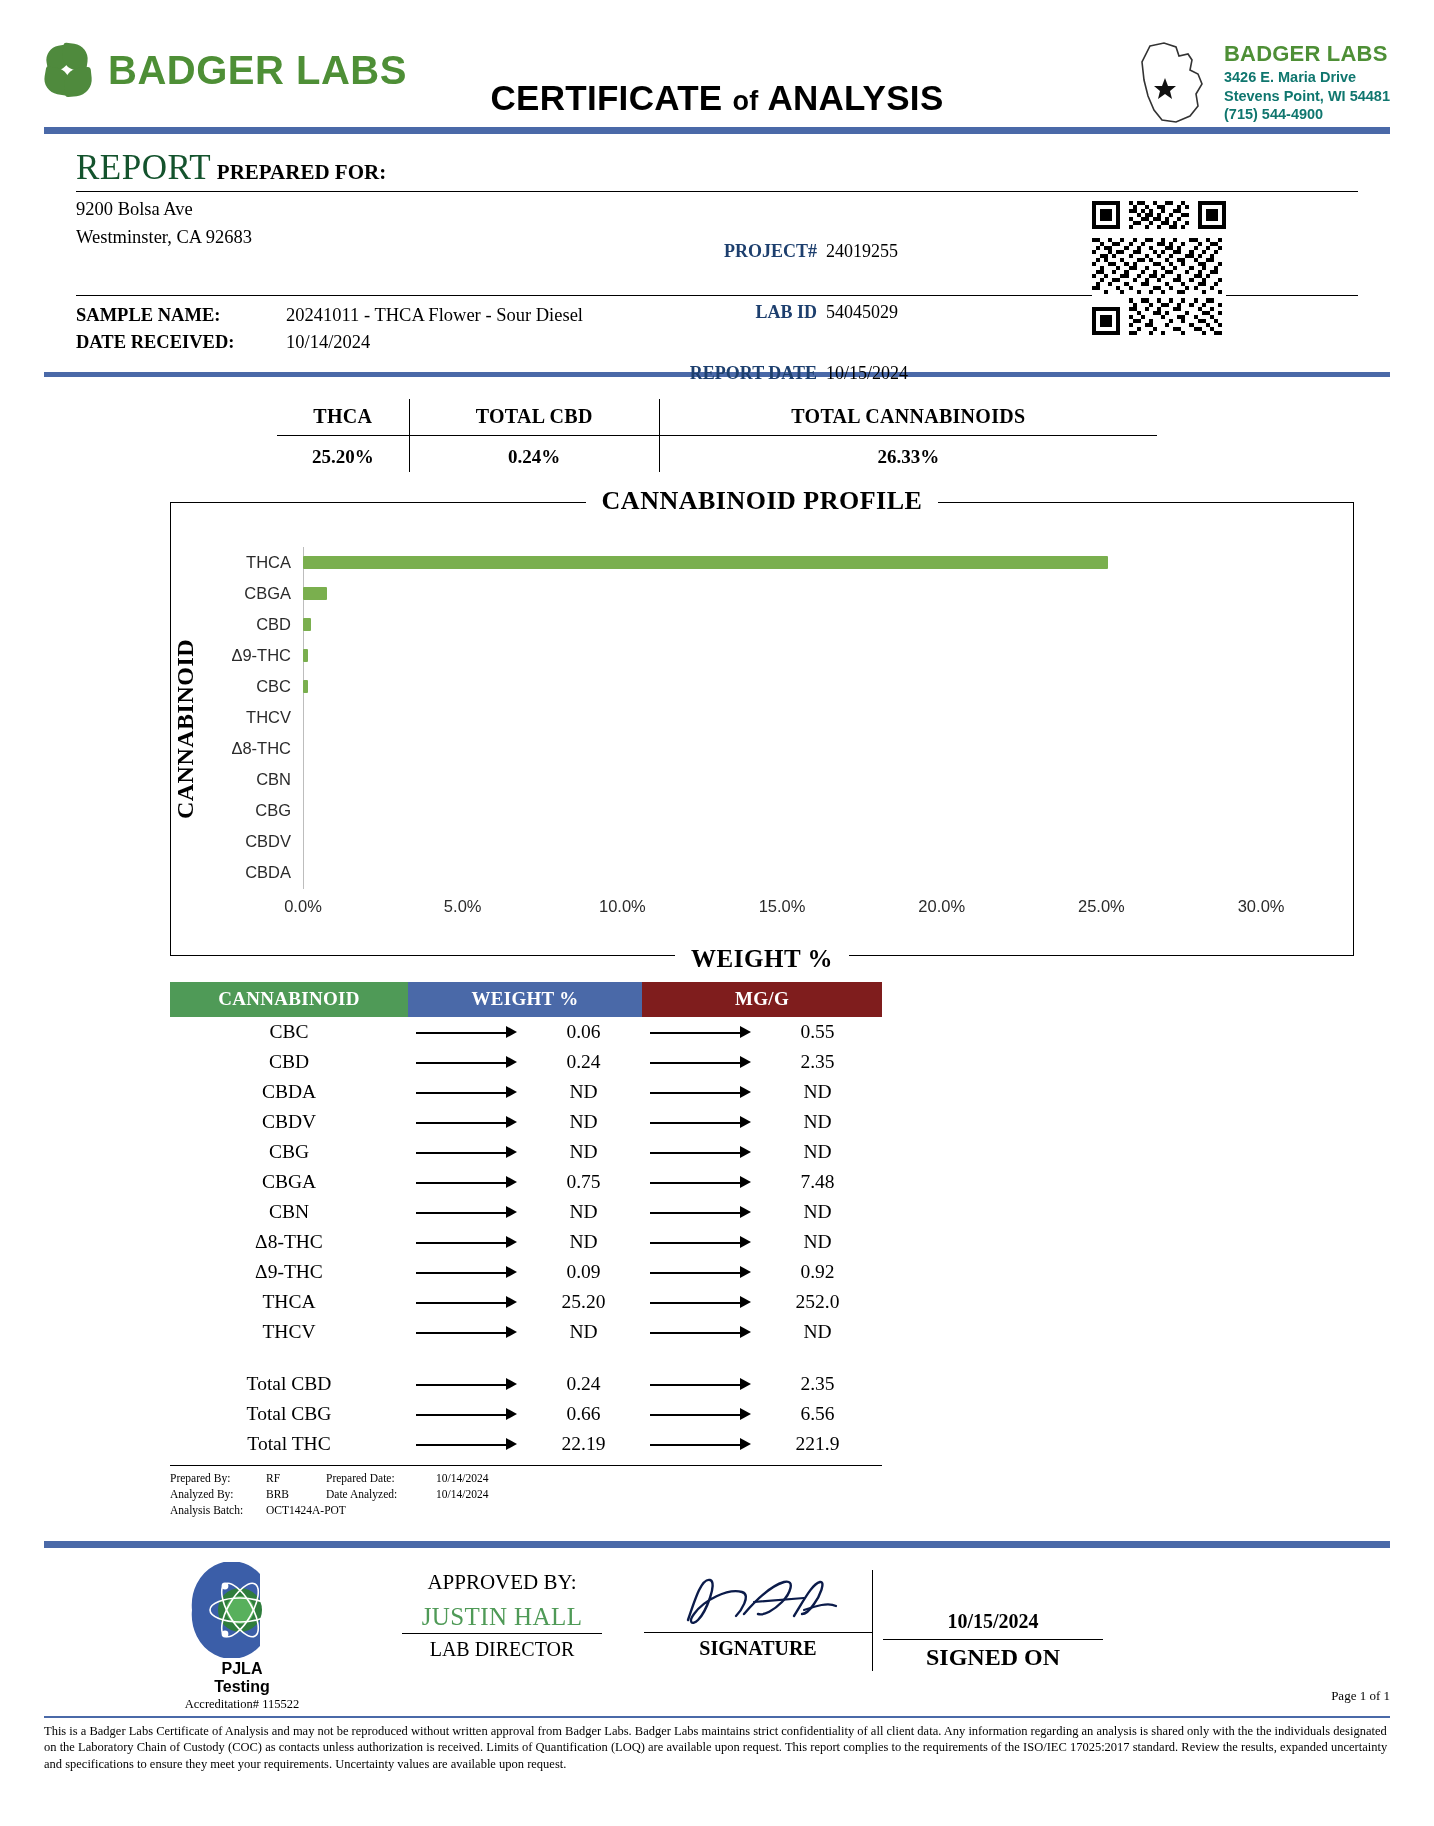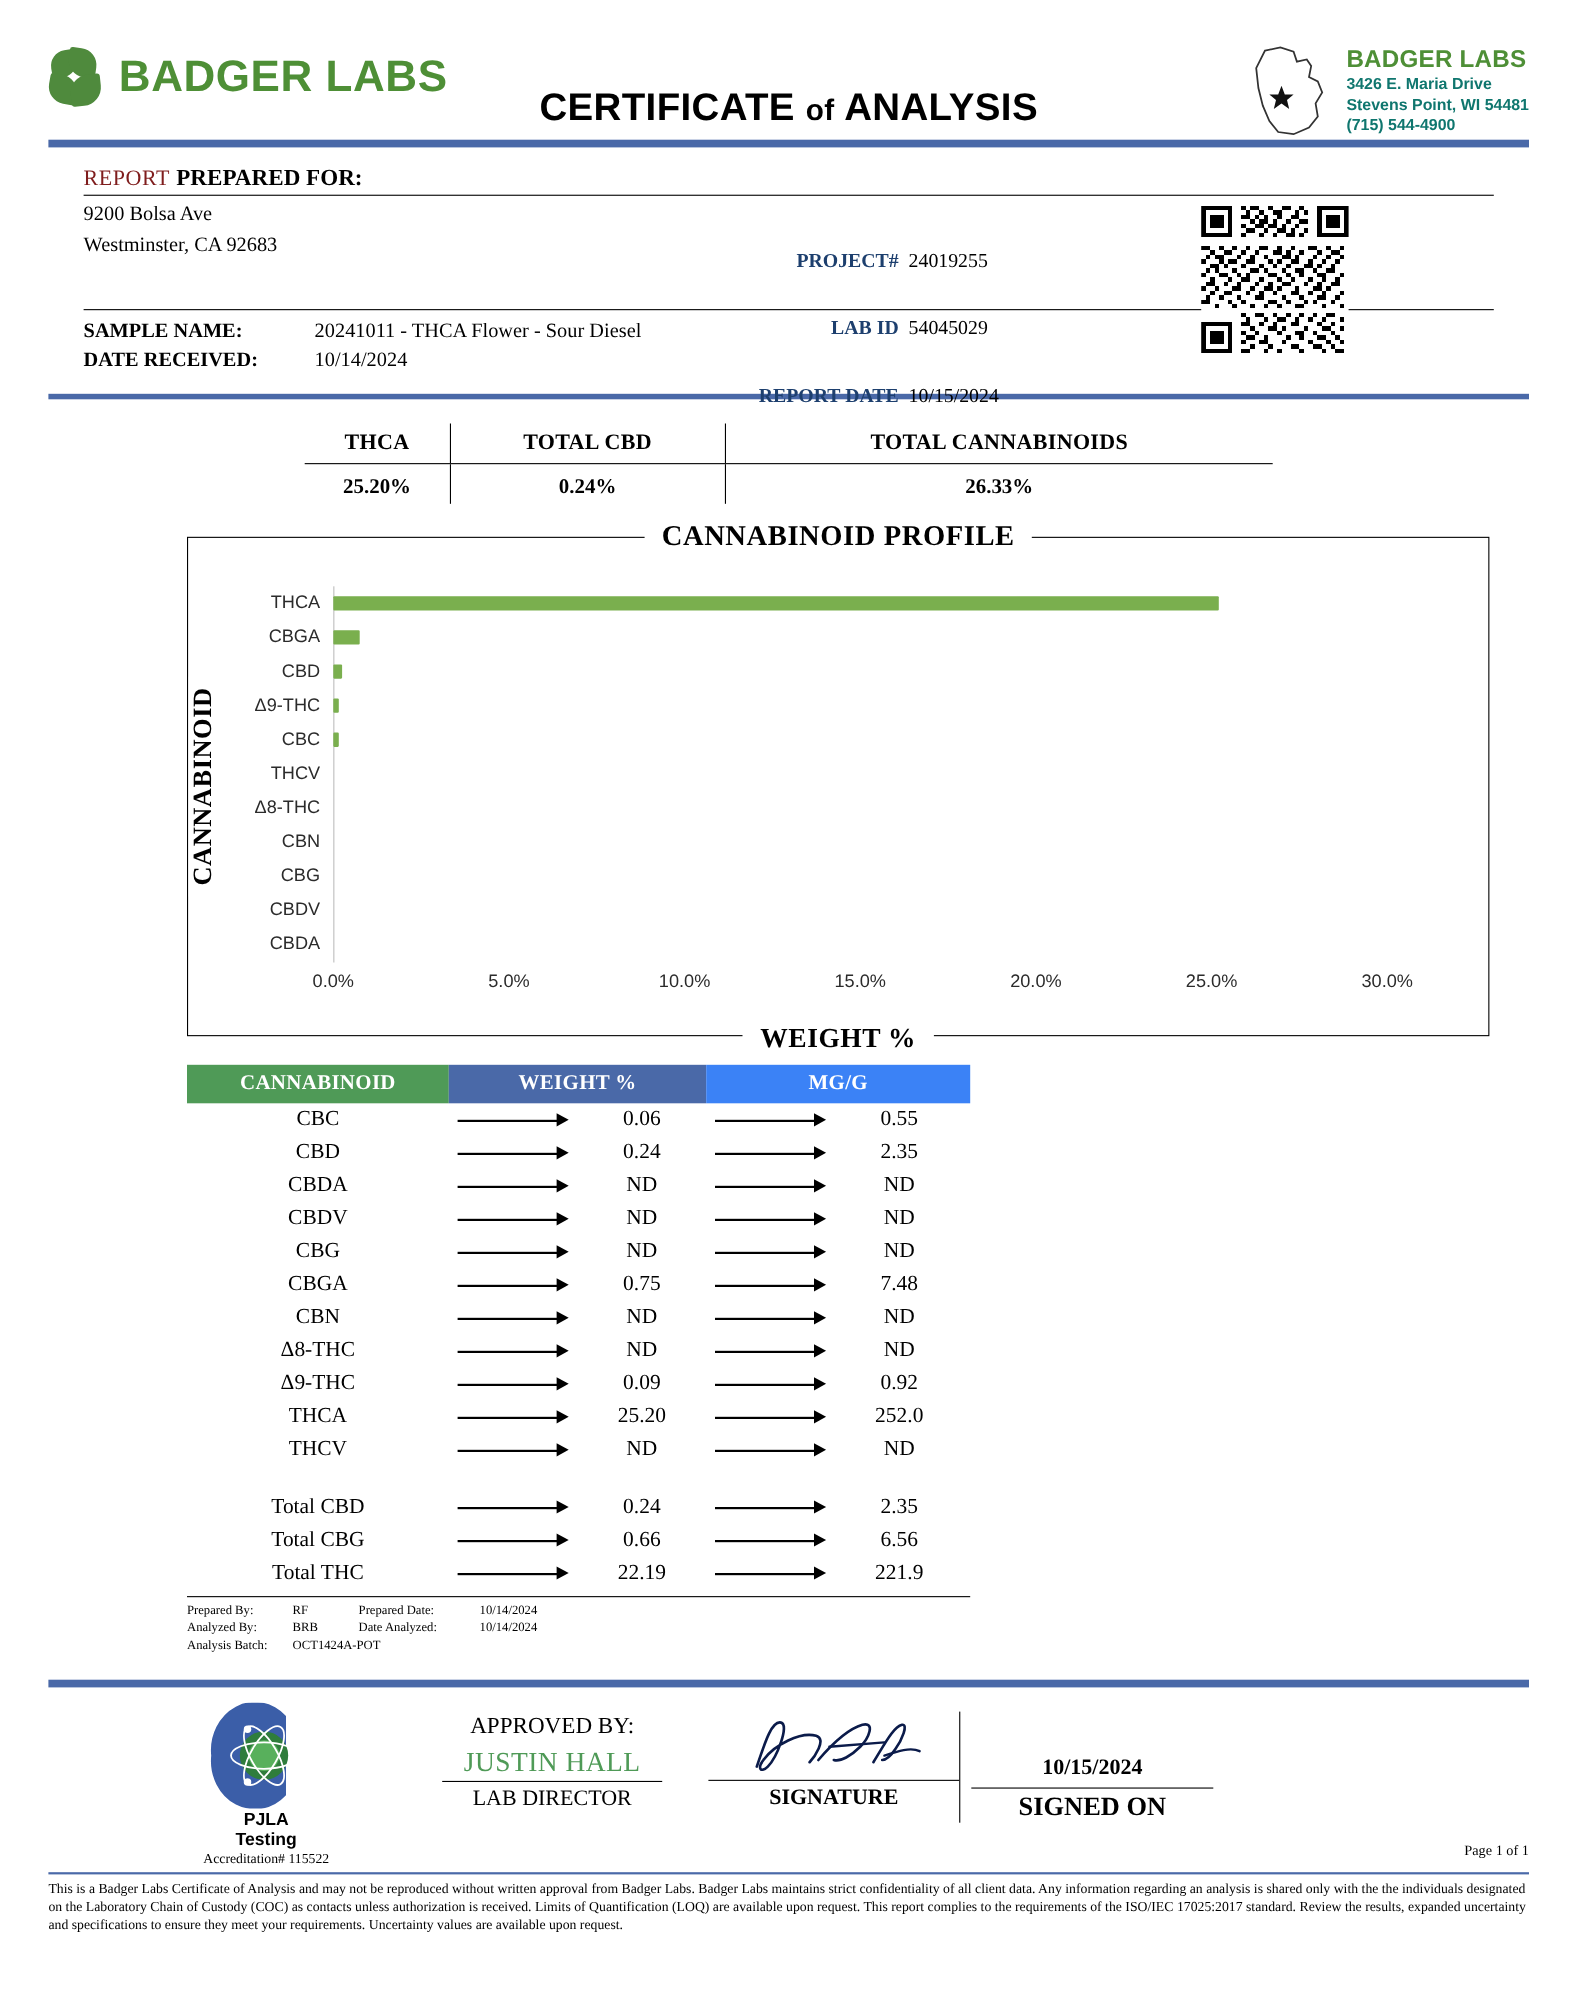--- a/index.html
+++ b/index.html
@@ -136,22 +136,22 @@
   
   .report-area {
     position: relative;
     padding: 14px 0 0 0;
     margin: 0 32px;
   }
   .rep-head {
     font-size: 23px;
   }
   .rep-head .report-word {
-    color: #7f1d1d;
-    font-size: 20px;
+    color: #14532d;
+    font-size: 35px;
     letter-spacing: 0.5px;
   }
   .rep-head .prepared {
     font-weight: bold;
     font-size: 21px;
   }
   .hair {
     border-bottom: 1.2px solid #000;
     margin-top: 3px;
   }
@@ -347,21 +347,21 @@
     font-size: 19px;
     color: #ffffff;
     letter-spacing: 0.3px;
   }
   .res-head div {
     text-align: center;
     padding: 6px 0 7px 0;
   }
   .rh-1 { width: 238px; background: #4f9a57; }
   .rh-2 { width: 234px; background: #4a69a8; }
-  .rh-3 { width: 240px; background: #3b82f6; }
+  .rh-3 { width: 240px; background: #7f1d1d; }
   .res-row {
     display: flex;
     align-items: center;
     height: 30px;
     font-size: 19.5px;
   }
   .rc-name { width: 238px; text-align: center; }
   .rc-arrow { width: 117px; position: relative; height: 30px; }
   .rc-val { width: 117px; text-align: center; }
   .rc-arrow .shaft {

